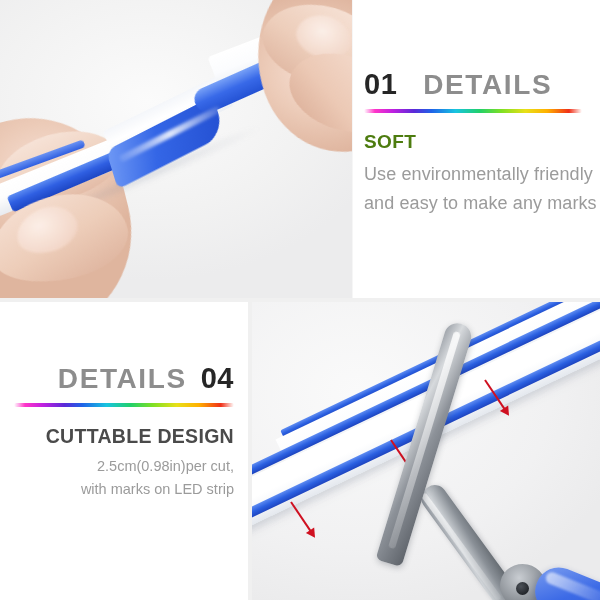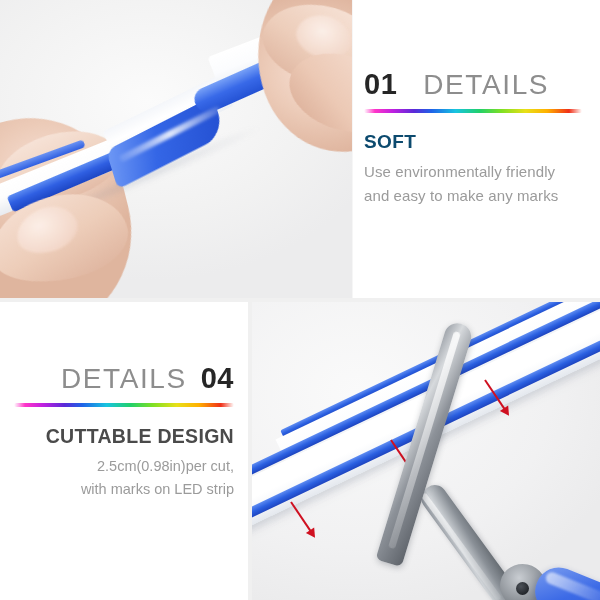--- a/index.html
+++ b/index.html
@@ -204,21 +204,21 @@
   }
   .title-num {
     font-size: 29px;
     font-weight: bold;
     color: #262626;
     letter-spacing: .5px;
     line-height: 1;
   }
   .title-word {
     font-size: 28px;
-    font-weight: normal;
+    font-weight: bold;
     color: #8d8d8d;
     letter-spacing: 1.6px;
     line-height: 1;
     text-align: center;
   }
   .rainbow {
     height: 4px;
     margin-top: 10px;
     border-radius: 2px;
     background: linear-gradient(to right,
@@ -233,26 +233,26 @@
       #e8e018 74%,
       #ffb000 84%,
       #f03018 94%,
       rgba(255,255,255,0) 100%);
     filter: blur(.35px);
   }
   .sub-head {
     margin-top: 18px;
     font-size: 19px;
     font-weight: bold;
-    color: #0c4a6e;
+    color: #4d7c0f;
     letter-spacing: .4px;
   }
   .body-text {
     margin-top: 7px;
-    font-size: 15px;
+    font-size: 18px;
     line-height: 1.62;
     color: #9b9b9b;
     letter-spacing: .1px;
   }
   .body-text div { white-space: nowrap; }
 
   
   .text-bot {
     position: absolute;
     left: 0; top: 302px;

